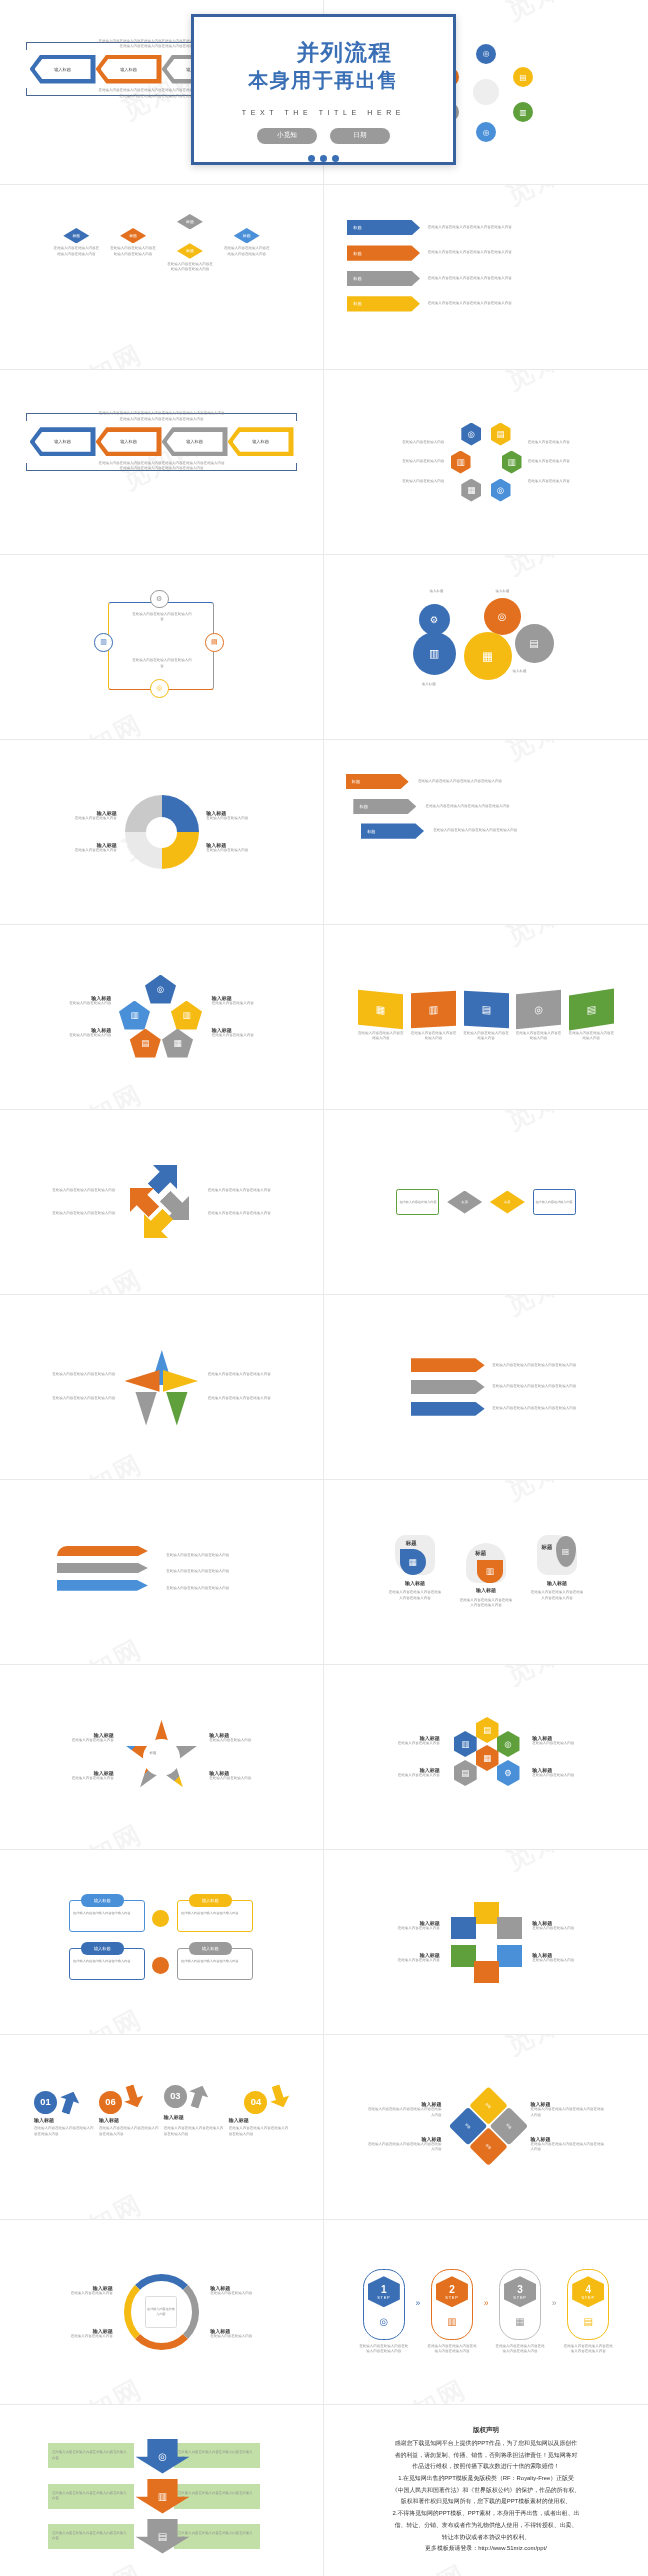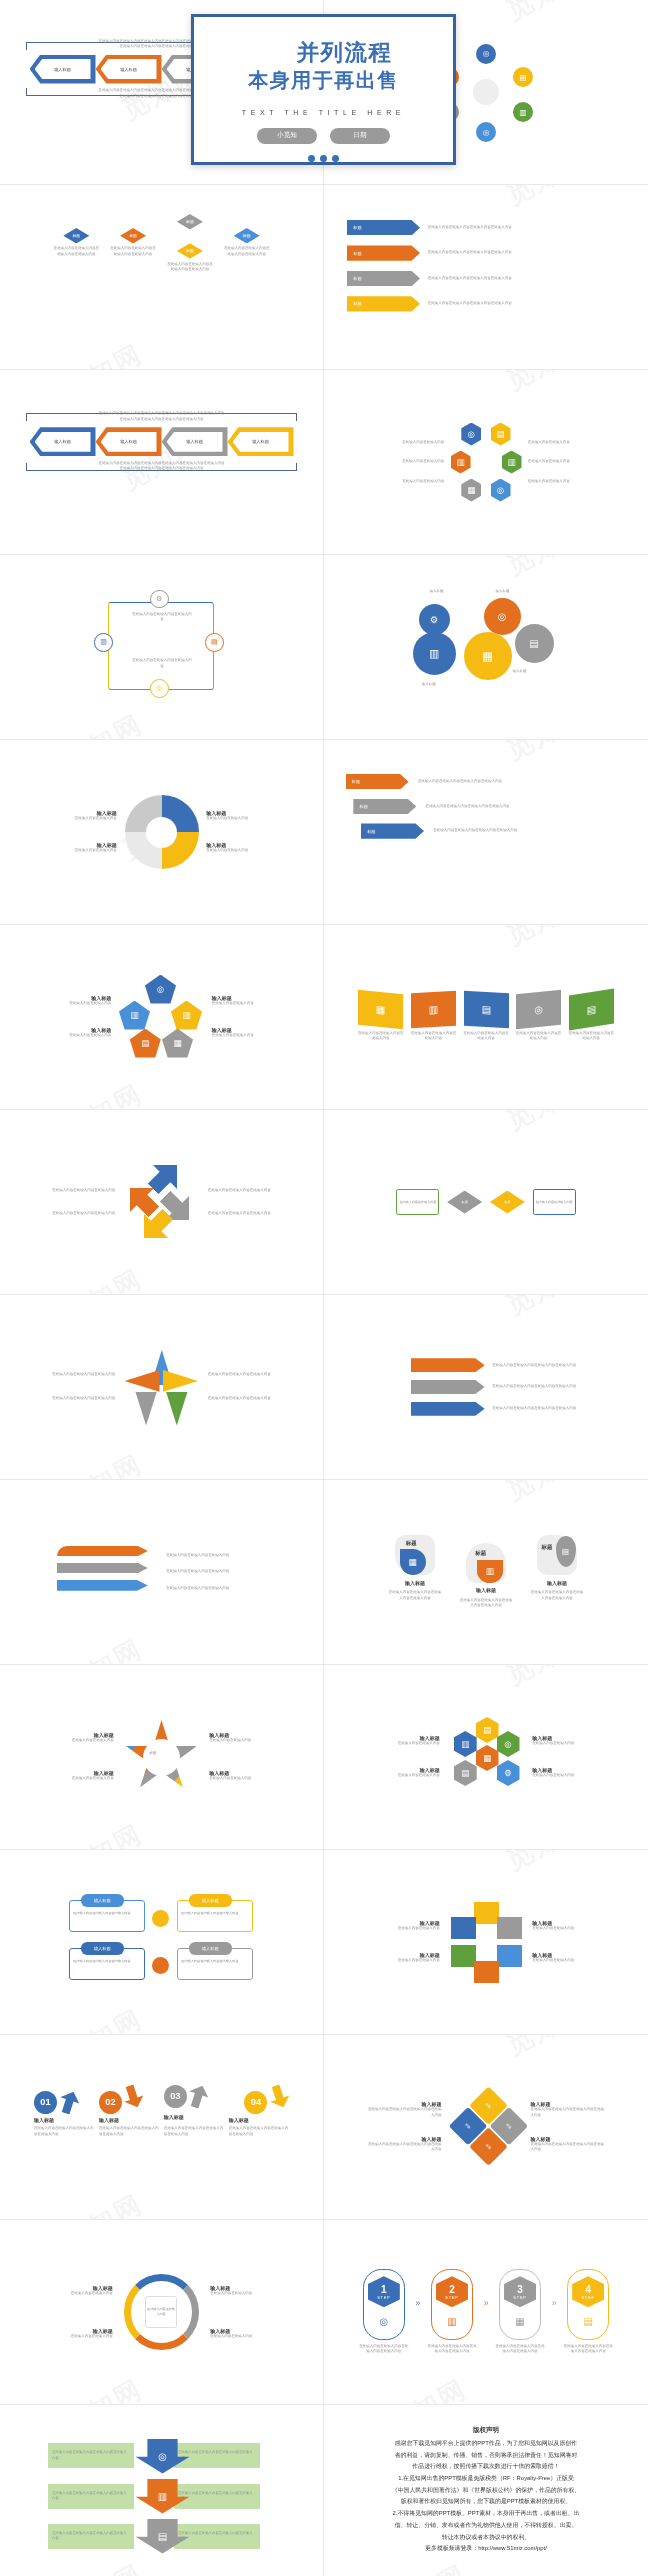--- a/index.html
+++ b/index.html
@@ -743,21 +743,21 @@
           <div class="col" style="width:65px;gap:3.1px;">
             <div class="row" style="justify-content:flex-start;gap:1.5px;">
               <div class="numcirc" style="background:#3a6fb5;">01</div>
               <div style="width:20px;height:23px;background:#3a6fb5;clip-path:polygon(55% 0,100% 40%,70% 40%,70% 100%,30% 100%,30% 40%,0 40%);transform:rotate(18deg);"></div>
             </div>
             <div class="t-title">输入标题</div>
             <div class="t-cap">在此输入内容在此输入内容在此输入内容在此输入内容</div>
           </div>
           <div class="col" style="width:65px;gap:3.1px;">
             <div class="row" style="justify-content:flex-start;gap:1.5px;">
-              <div class="numcirc" style="background:#e2701e;margin-top:10.8px;">02</div>
+              <div class="numcirc" style="background:#e2701e;margin-top:10.8px;">06</div>
               <div style="width:20px;height:23px;background:#e2701e;clip-path:polygon(55% 100%,100% 60%,70% 60%,70% 0,30% 0,30% 60%,0 60%);transform:rotate(-18deg);"></div>
             </div>
             <div class="t-title">输入标题</div>
             <div class="t-cap">在此输入内容在此输入内容在此输入内容在此输入内容</div>
           </div>
           <div class="col" style="width:65px;gap:6px;">
             <div class="row" style="justify-content:flex-start;gap:1.5px;">
               <div class="numcirc" style="background:#9a9a9a;">03</div>
               <div style="width:20px;height:23px;background:#9a9a9a;clip-path:polygon(55% 0,100% 40%,70% 40%,70% 100%,30% 100%,30% 40%,0 40%);transform:rotate(18deg);"></div>
             </div>

